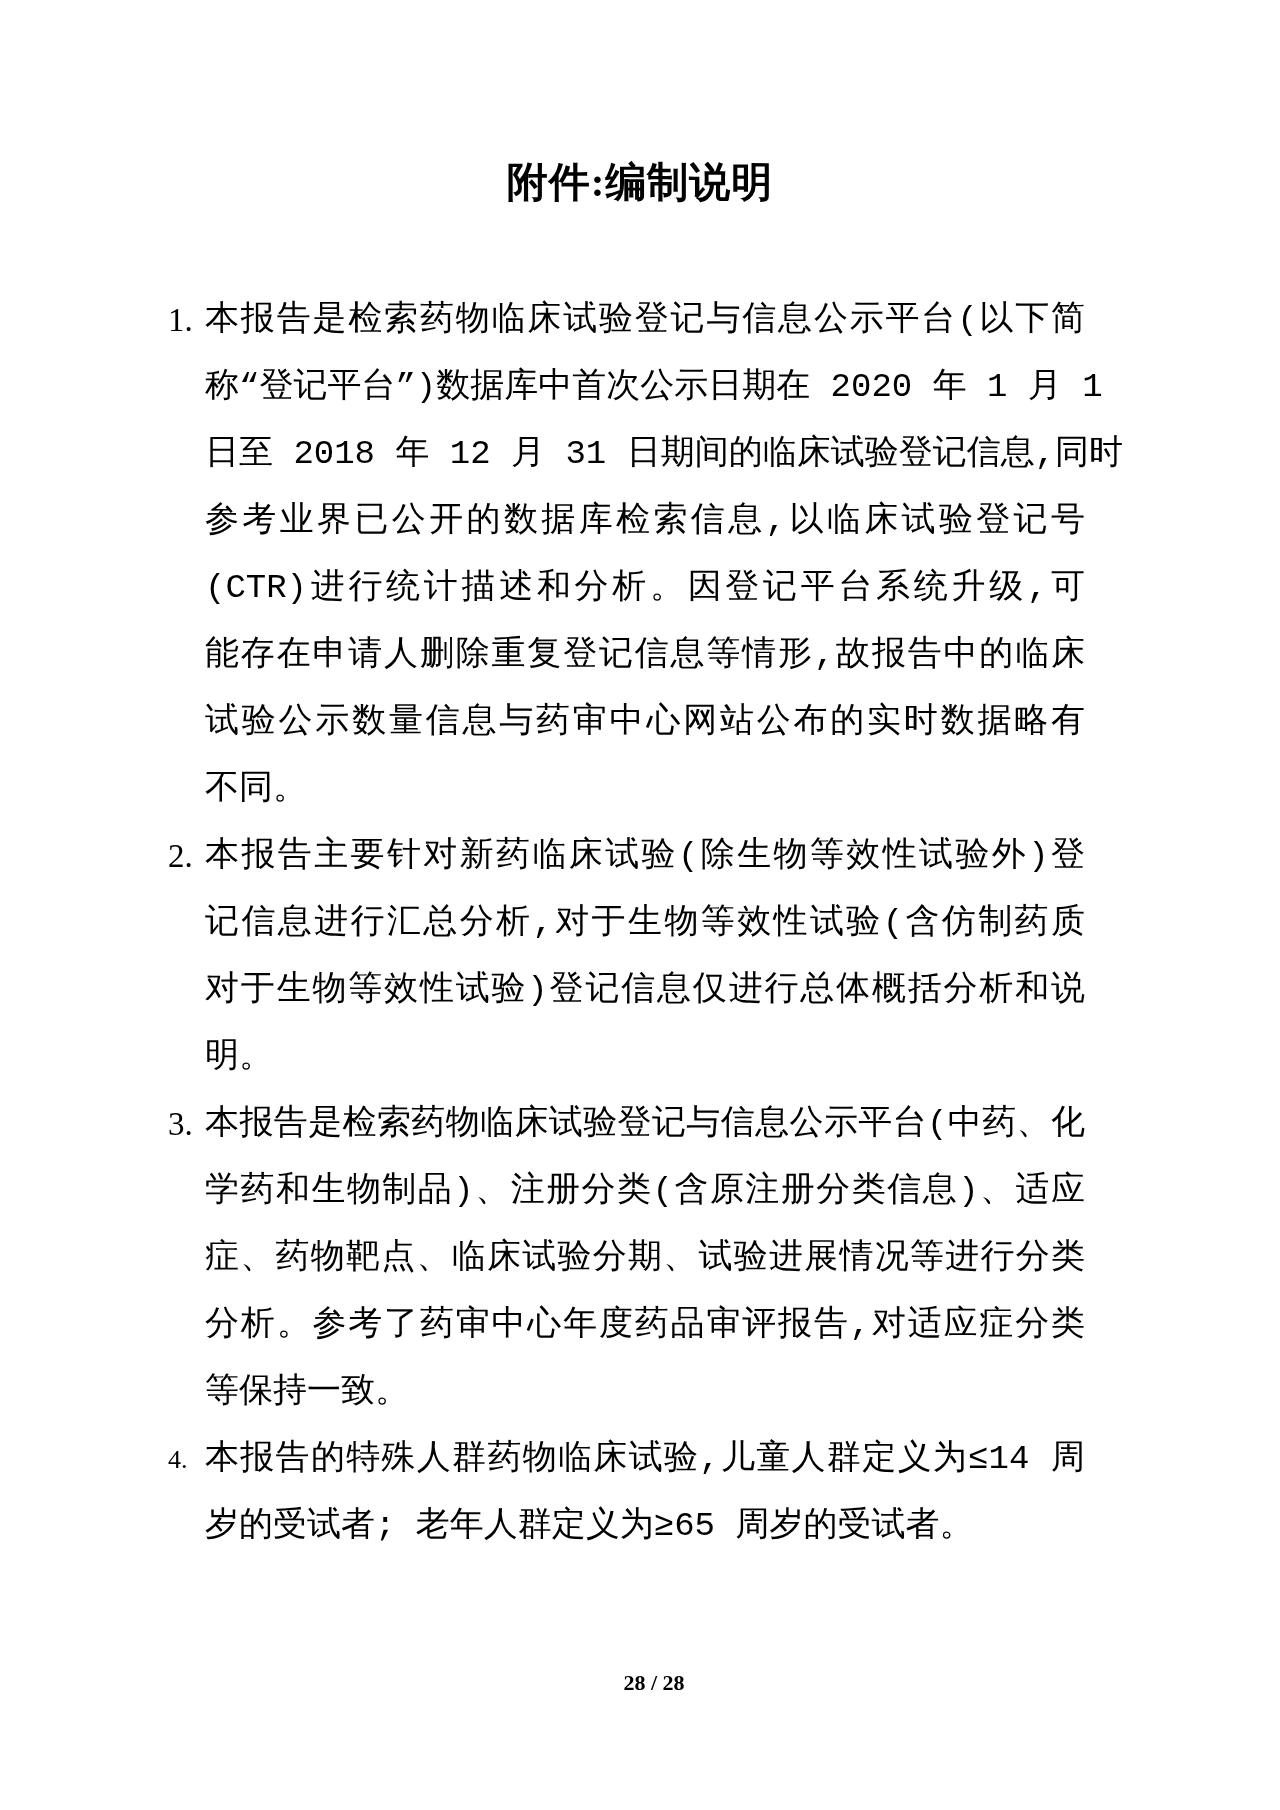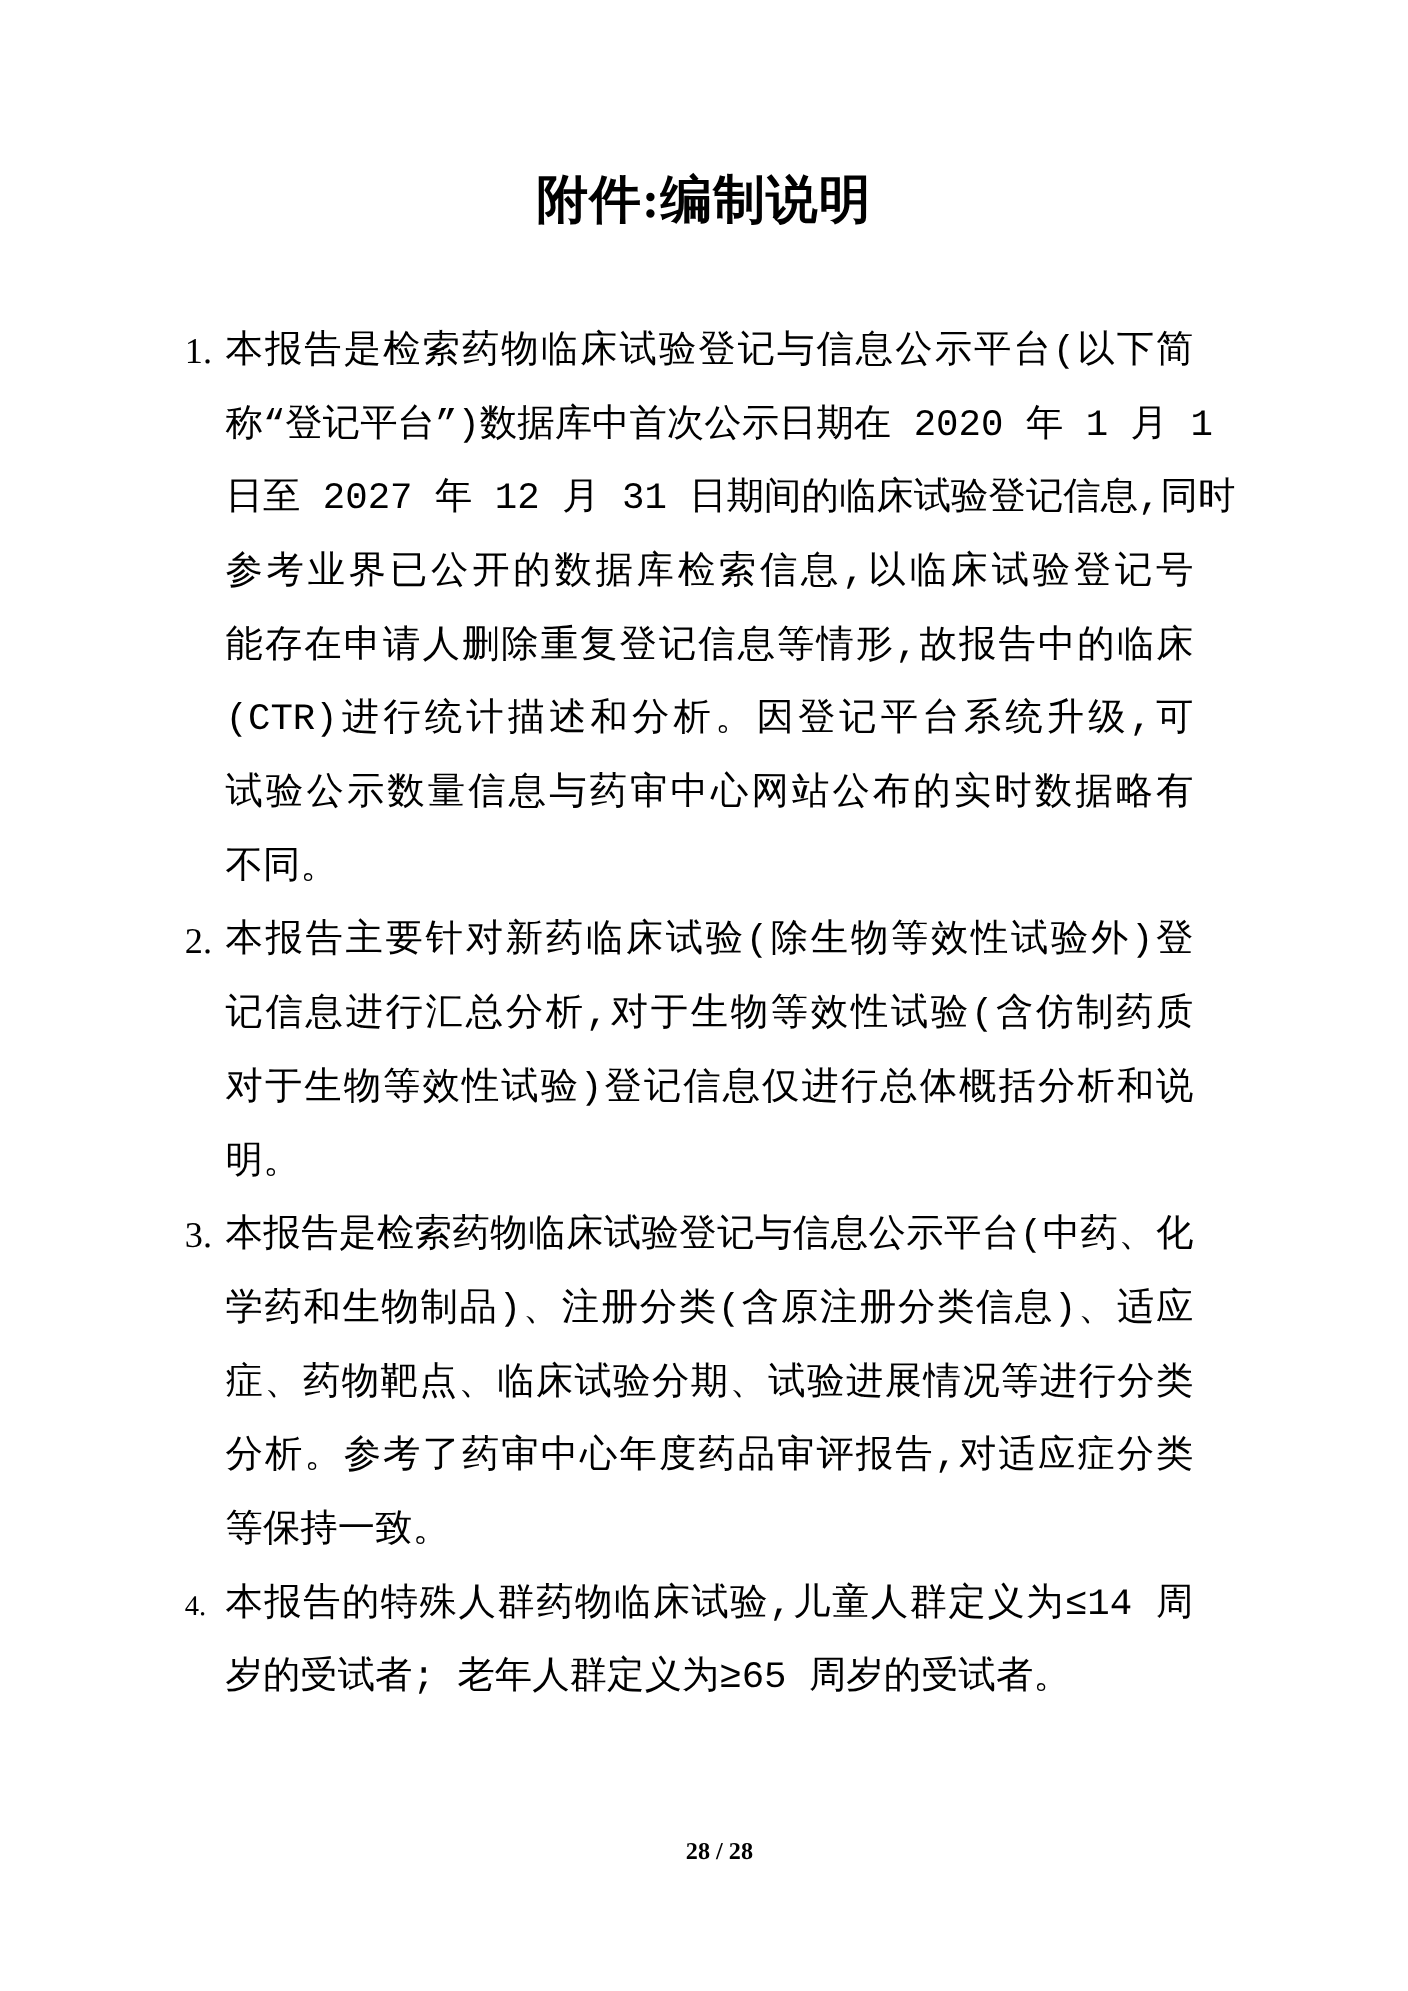--- a/index.html
+++ b/index.html
@@ -16,21 +16,21 @@
     overflow: hidden;
   }
   .page {
     position: absolute;
     inset: 0;
     background: #ffffff;
   }
   .title {
     margin: 157px 0 80px 0;
     text-align: center;
-    font-size: 47px;
+    font-size: 41px;
     font-weight: 700;
     line-height: 50px;
     letter-spacing: 1px;
   }
   .list {
     list-style: none;
     margin: 0;
     padding: 0 195px 0 168px; 
   }
   .item {
@@ -74,24 +74,24 @@
 <body>
 
 <div class="page">
   <h1 class="title">附件:编制说明</h1>
   <ol class="list" id="list">
       <li class="item">
         <span class="num">1.</span>
         <div>
           <div class="line">本报告是检索药物临床试验登记与信息公示平台(以下简</div>
           <div class="line">称“登记平台”)数据库中首次公示日期在 2020 年 1 月 1</div>
-          <div class="line">日至 2027 年 12 月 31 日期间的临床试验登记信息,同时</div>
+          <div class="line">日至 2018 年 12 月 31 日期间的临床试验登记信息,同时</div>
           <div class="line">参考业界已公开的数据库检索信息,以临床试验登记号</div>
+          <div class="line">(CTR)进行统计描述和分析。因登记平台系统升级,可</div>
           <div class="line">能存在申请人删除重复登记信息等情形,故报告中的临床</div>
-          <div class="line">(CTR)进行统计描述和分析。因登记平台系统升级,可</div>
           <div class="line">试验公示数量信息与药审中心网站公布的实时数据略有</div>
           <div class="line last">不同。</div>
         </div>
       </li>
       <li class="item">
         <span class="num">2.</span>
         <div>
           <div class="line">本报告主要针对新药临床试验(除生物等效性试验外)登</div>
           <div class="line">记信息进行汇总分析,对于生物等效性试验(含仿制药质</div>
           <div class="line">对于生物等效性试验)登记信息仅进行总体概括分析和说</div>

